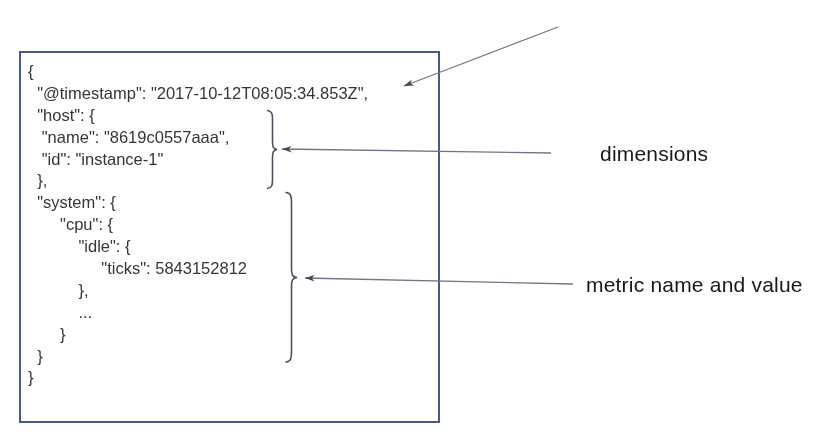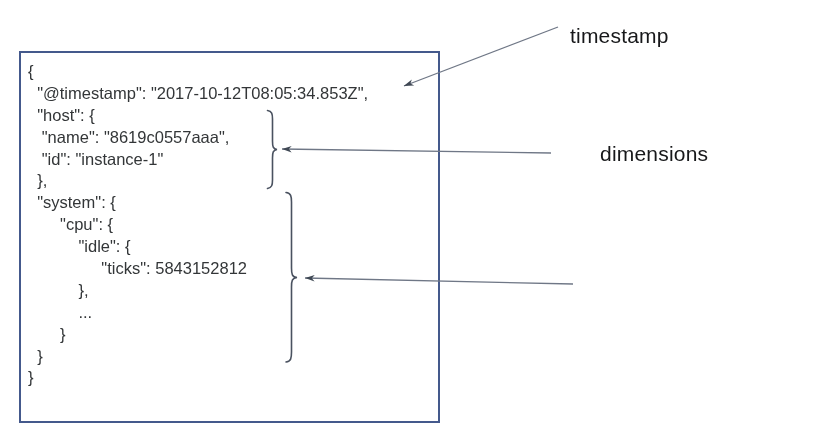--- a/index.html
+++ b/index.html
@@ -106,18 +106,18 @@
     <path class="brace" d="M286,192.5 C291,193 291.5,196.5 291.5,202 L291.5,268
              C291.5,274 292,277 297,277.5
              C292,278 291.5,281 291.5,287 L291.5,352
              C291.5,358 291,361.5 286,362"></path>
 
     <line class="arrow" x1="558" y1="27" x2="404" y2="86" marker-end="url(#ah)"></line>
     <line class="arrow" x1="551" y1="153" x2="282" y2="149" marker-end="url(#ah)"></line>
     <line class="arrow" x1="573" y1="284" x2="305" y2="278" marker-end="url(#ah)"></line>
   </svg>
 
-  <div class="label" style="left:570px;top:25px">timestamp</div>
 
   <div class="label" style="left:600px;top:143px">dimensions</div>
 
+  <div class="label" style="left:586px;top:274px">metric name and value</div>
 
 </div>
 
 </body></html>

